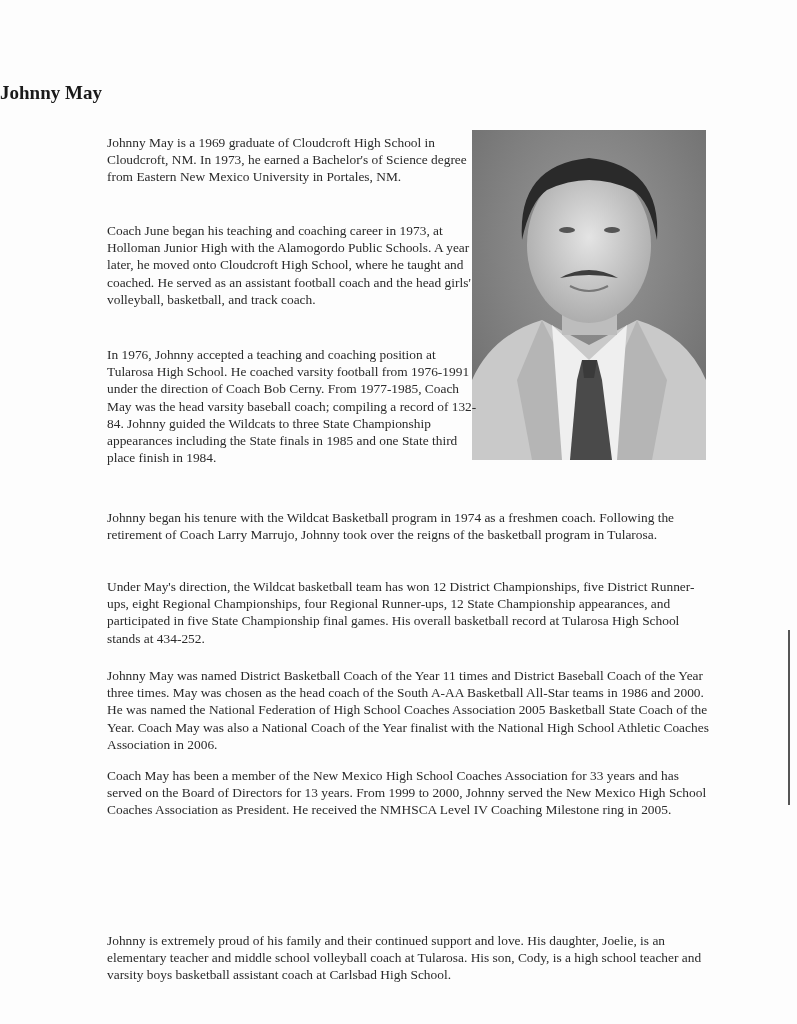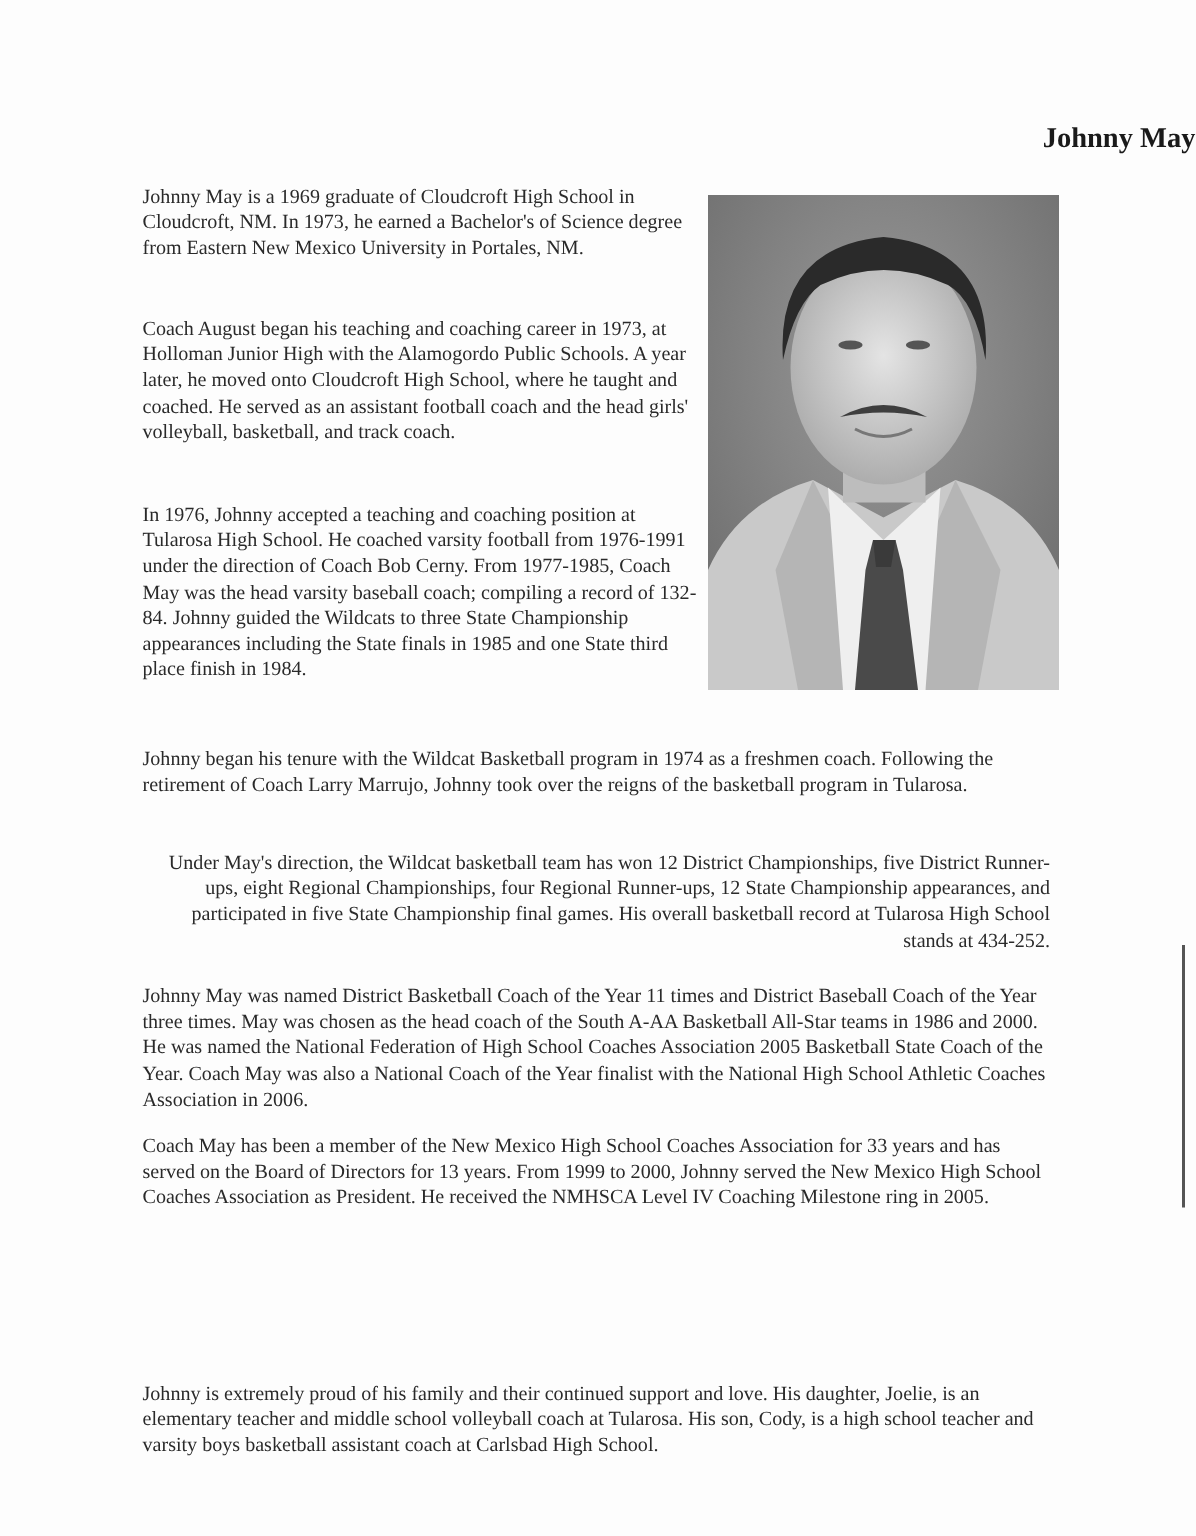--- a/index.html
+++ b/index.html
@@ -1,26 +1,26 @@
 <!DOCTYPE html>
 <html><head>
   <meta charset="utf-8">
   <style>
     html, body { margin: 0; padding: 0; }
     body {
       width: 797px; height: 1024px; background: #fdfdfd; position: relative; overflow: hidden;
       font-family: "Liberation Serif", serif; color: #222;
     }
     .title {
-      position: absolute; left: 0; width: 797px; top: 82px; text-align: right;
+      position: absolute; left: 0; width: 797px; top: 82px; text-align: left;
       font-weight: bold; font-size: 19px; color: #1a1a1a;
     }
     .p {
       position: absolute; left: 95px; font-size: 13.4px; line-height: 17.2px; color: #2a2a2a;
-      margin: 0;
+      margin: 12px;
     }
     .narrow { width: 370px; }
     .wide { width: 605px; }
     .photo {
       position: absolute; left: 472px; top: 130px; width: 234px; height: 330px;
       background: #8a8a8a; overflow: hidden;
     }
     .scanline {
       position: absolute; left: 788px; top: 630px; width: 2px; height: 175px; background: #555;
     }
@@ -63,21 +63,21 @@
     <ellipse cx="95" cy="100" rx="8" ry="3" fill="#555"></ellipse>
     <ellipse cx="140" cy="100" rx="8" ry="3" fill="#555"></ellipse>
 
     <path d="M88 148 Q117 132 146 148 Q117 142 88 148 Z" fill="#3e3e3e"></path>
 
     <path d="M98 156 Q117 166 136 156" stroke="#777" stroke-width="2" fill="none"></path>
   </svg>
 </div>
 
 <p class="p narrow" style="top:122px;">Johnny May is a 1969 graduate of Cloudcroft High School in Cloudcroft, NM.  In 1973, he earned a Bachelor's of Science degree from Eastern New Mexico University in Portales, NM.</p>
-<p class="p narrow" style="top:210px;">Coach August began his teaching and coaching career in 1973, at Holloman Junior High with the Alamogordo Public Schools.  A year later, he moved onto Cloudcroft High School, where he taught and coached.  He served as an assistant football coach and the head girls' volleyball, basketball, and track coach.</p>
+<p class="p narrow" style="top:210px;">Coach June began his teaching and coaching career in 1973, at Holloman Junior High with the Alamogordo Public Schools.  A year later, he moved onto Cloudcroft High School, where he taught and coached.  He served as an assistant football coach and the head girls' volleyball, basketball, and track coach.</p>
 <p class="p narrow" style="top:334px;">In 1976, Johnny accepted a teaching and coaching position at Tularosa High School.  He coached varsity football from 1976-1991 under the direction of Coach Bob Cerny.  From 1977-1985, Coach May was the head varsity baseball coach; compiling a record of 132-84.  Johnny guided the Wildcats to three State Championship appearances including the State finals in 1985 and one State third place finish in 1984.</p>
 <p class="p wide" style="top:497px;">Johnny began his tenure with the Wildcat Basketball program in 1974 as a freshmen coach. Following the retirement of Coach Larry Marrujo, Johnny took over the reigns of the basketball program in Tularosa.</p>
-<p class="p wide" style="top:566px;text-align:right;">Under May's direction, the Wildcat basketball team has won 12 District Championships, five District Runner-ups, eight Regional Championships, four Regional Runner-ups, 12 State Championship appearances, and participated in five State Championship final games.  His overall basketball record at Tularosa High School stands at 434-252.</p>
+<p class="p wide" style="top:566px;">Under May's direction, the Wildcat basketball team has won 12 District Championships, five District Runner-ups, eight Regional Championships, four Regional Runner-ups, 12 State Championship appearances, and participated in five State Championship final games.  His overall basketball record at Tularosa High School stands at 434-252.</p>
 <p class="p wide" style="top:655px;">Johnny May was named District Basketball Coach of the Year 11 times and District Baseball Coach of the Year three times.  May was chosen as the head coach of the South A-AA Basketball All-Star teams in 1986 and 2000.  He was named the National Federation of High School Coaches Association 2005 Basketball State Coach of the Year.  Coach May was also a National Coach of the Year finalist with the National High School Athletic Coaches Association in 2006.</p>
 <p class="p wide" style="top:755px;">Coach May has been a member of the New Mexico High School Coaches Association for 33 years and has served on the Board of Directors for 13 years.  From 1999 to 2000, Johnny served the New Mexico High School Coaches Association as President.  He received the NMHSCA Level IV Coaching Milestone ring in 2005.</p>
 <p class="p wide" style="top:920px;">Johnny is extremely proud of his family and their continued support and love.  His daughter, Joelie, is an elementary teacher and middle school volleyball coach at Tularosa. His son, Cody, is a high school teacher and varsity boys basketball assistant coach at Carlsbad High School.</p>
 
 <div class="scanline"></div>
 
 </body></html>

